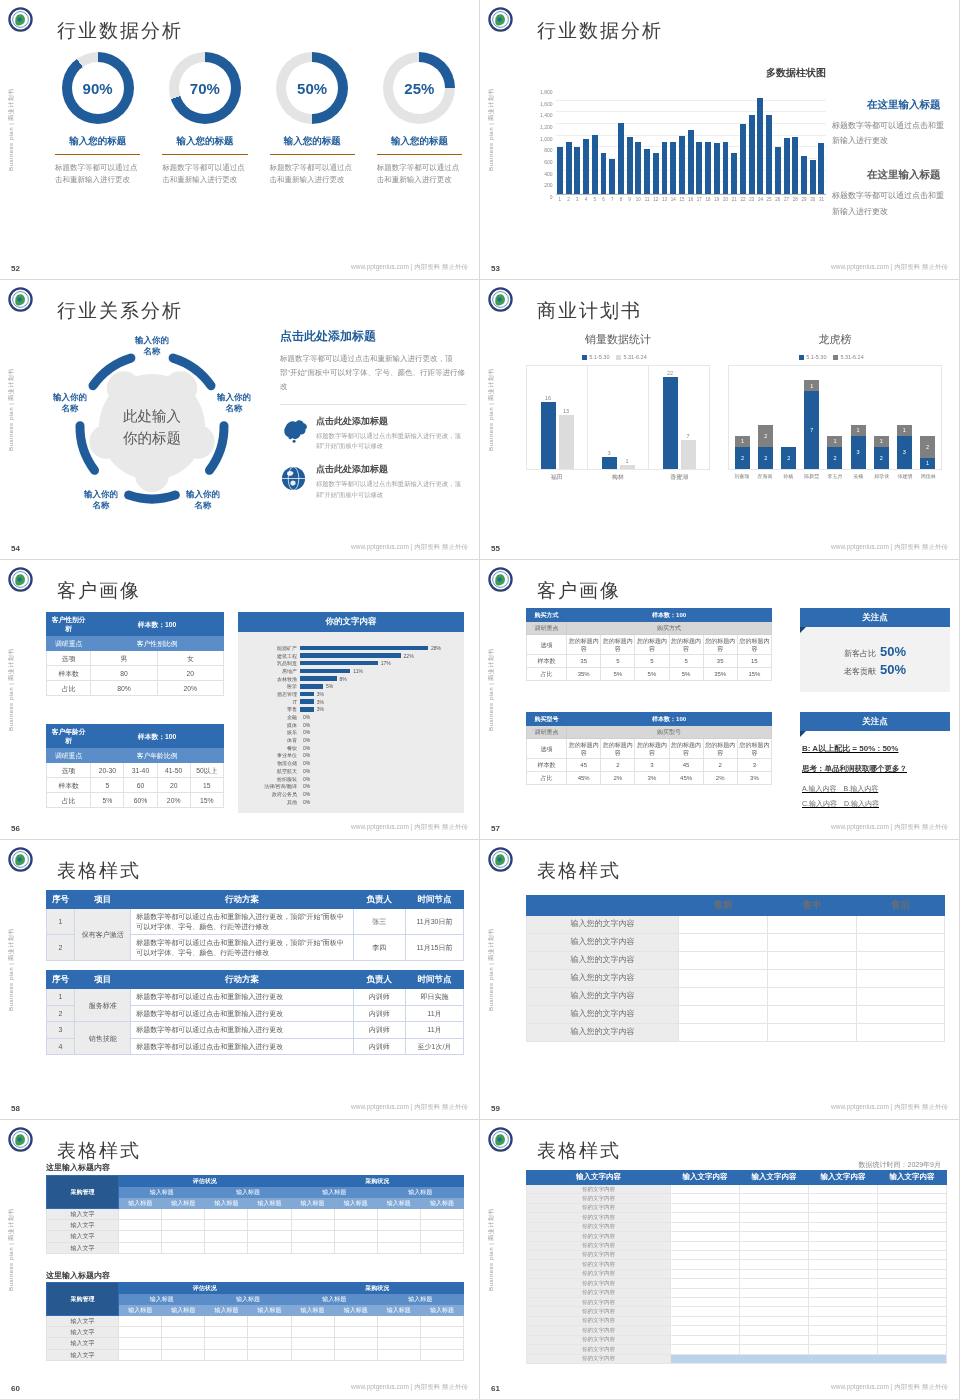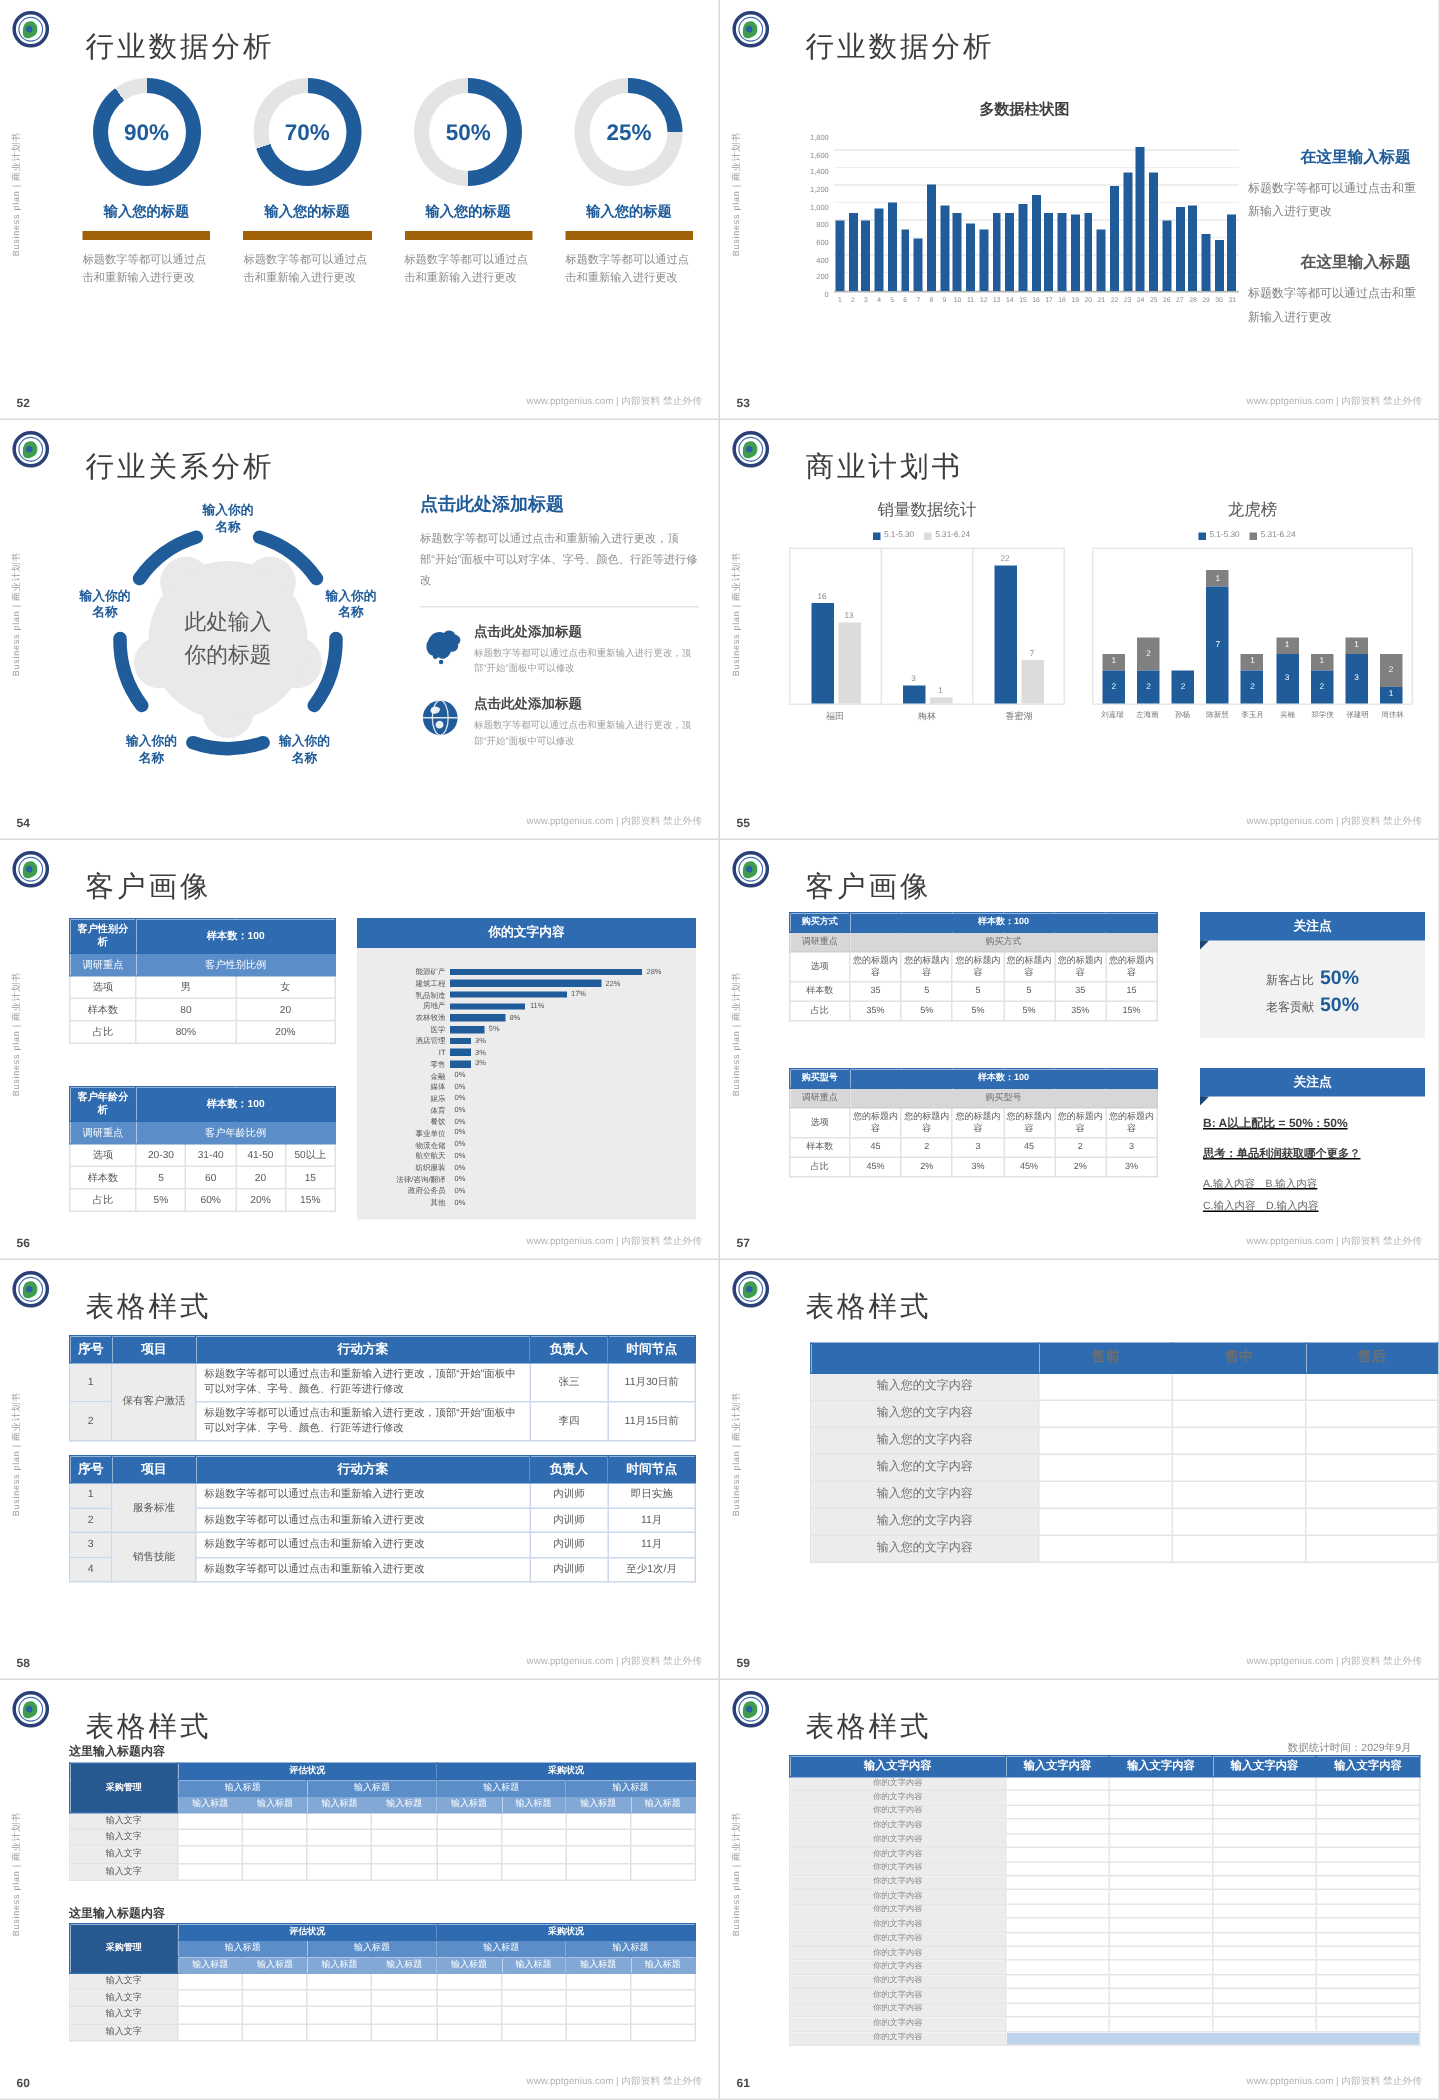--- a/index.html
+++ b/index.html
@@ -14,26 +14,26 @@
   .pagenum{position:absolute;left:11px;bottom:6px;font-size:8px;font-weight:bold;color:#4a4a4a;}
   .sfooter{position:absolute;right:11px;bottom:7px;font-size:6.5px;color:#b3b3b3;}
 
   
   .c52{position:absolute;left:44px;top:52px;right:6px;display:flex;}
   .dcol{width:25%;padding:0 11px;text-align:center;}
   .ring{position:relative;width:72px;height:72px;border-radius:50%;margin:0 auto;}
   .hole{position:absolute;inset:10px;background:#fff;border-radius:50%;}
   .pct{position:absolute;inset:0;display:flex;align-items:center;justify-content:center;
     font-size:15px;font-weight:bold;color:#1f5c99;}
-  .dtitle{margin-top:11px;font-size:9.5px;font-weight:bold;color:#1f5c99;padding-bottom:6px;border-bottom:6px solid #a16207;}
+  .dtitle{margin-top:11px;font-size:9.5px;font-weight:bold;color:#1f5c99;padding-bottom:6px;border-bottom:1px solid #a16207;}
   .ddesc{margin-top:7px;font-size:7.5px;color:#8d8d8d;text-align:left;line-height:1.65;}
 
   
   .c53{position:absolute;left:60px;top:66px;width:286px;}
-  .ctitle{text-align:center;font-size:10px;font-weight:bold;color:#404040;margin-bottom:10px;}
+  .ctitle{text-align:right;font-size:10px;font-weight:bold;color:#404040;margin-bottom:10px;}
   .cwrap{display:flex;}
   .cy{display:flex;flex-direction:column;justify-content:space-between;height:109px;padding-right:3px;}
   .cyt{font-size:5px;color:#8a8a8a;text-align:right;line-height:4px;}
   .cplot-col{flex:1;}
   .cplot{display:flex;align-items:flex-end;height:105px;border-bottom:1px solid #b5b5b5;
     background:repeating-linear-gradient(to top,#eeeeee 0,#eeeeee 1px,transparent 1px,transparent 11.67px);}
   .cbar-w{flex:1;display:flex;justify-content:center;}
   .cbar{width:68%;background:#1f5c99;}
   .cx{display:flex;}
   .cxl{flex:1;font-size:4.5px;color:#8a8a8a;text-align:center;margin-top:2px;}
@@ -119,21 +119,21 @@
   .boxbody2{padding:12px 2px 0;text-decoration:underline;}
   .b2l1{font-size:8px;color:#3f3f3f;font-weight:bold;margin-bottom:10px;}
   .b2l2{font-size:7.5px;color:#3f3f3f;font-weight:bold;margin-bottom:10px;}
   .b2l3{font-size:7px;color:#666;margin-bottom:5px;}
 
   .c58t1{position:absolute;left:46px;top:50px;width:418px;}
   .c58t2{position:absolute;left:46px;top:130px;width:418px;}
   .s58t .tbl td{font-size:7px;padding:3px 5px;border-color:#ccd8ea;}
   .s58t .r-h td{font-size:8.5px;height:15px;border-color:#2e6bb0;}
 
-  .c59{position:absolute;left:60px;top:55px;width:418px;}
+  .c59{position:absolute;left:46px;top:55px;width:418px;}
   .s59t .tbl td{font-size:8px;height:18px;border-color:#e4e4e4;color:#6e6e6e;}
   .s59t .r-h td{font-size:9.5px;height:20px;border-color:#2e6bb0;}
 
   .cap60a{position:absolute;left:46px;top:42px;font-size:8px;font-weight:bold;color:#3d3d3d;}
   .cap60b{position:absolute;left:46px;top:150px;font-size:8px;font-weight:bold;color:#3d3d3d;}
   .c60t1{position:absolute;left:46px;top:55px;width:418px;}
   .c60t2{position:absolute;left:46px;top:162px;width:418px;}
   .s60t .tbl td{font-size:6px;height:10px;padding:1px;}
 
   .note61{position:absolute;right:18px;top:40px;font-size:7px;color:#8a8a8a;}

